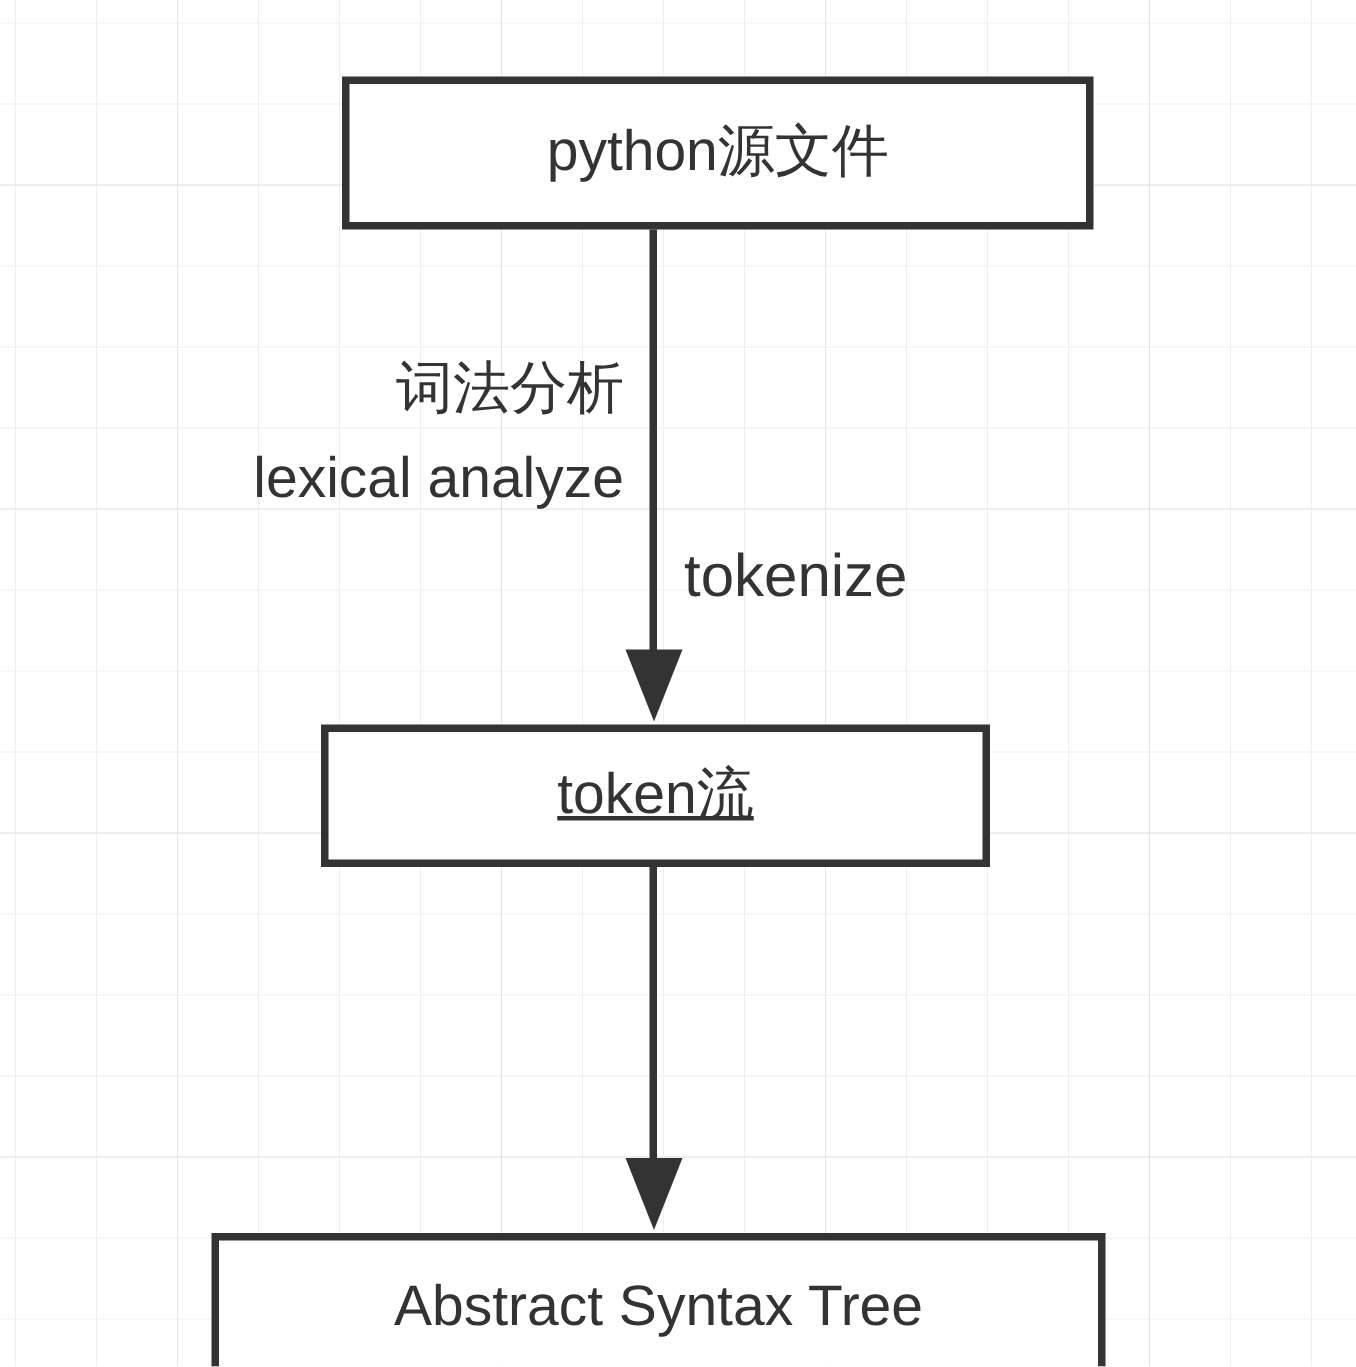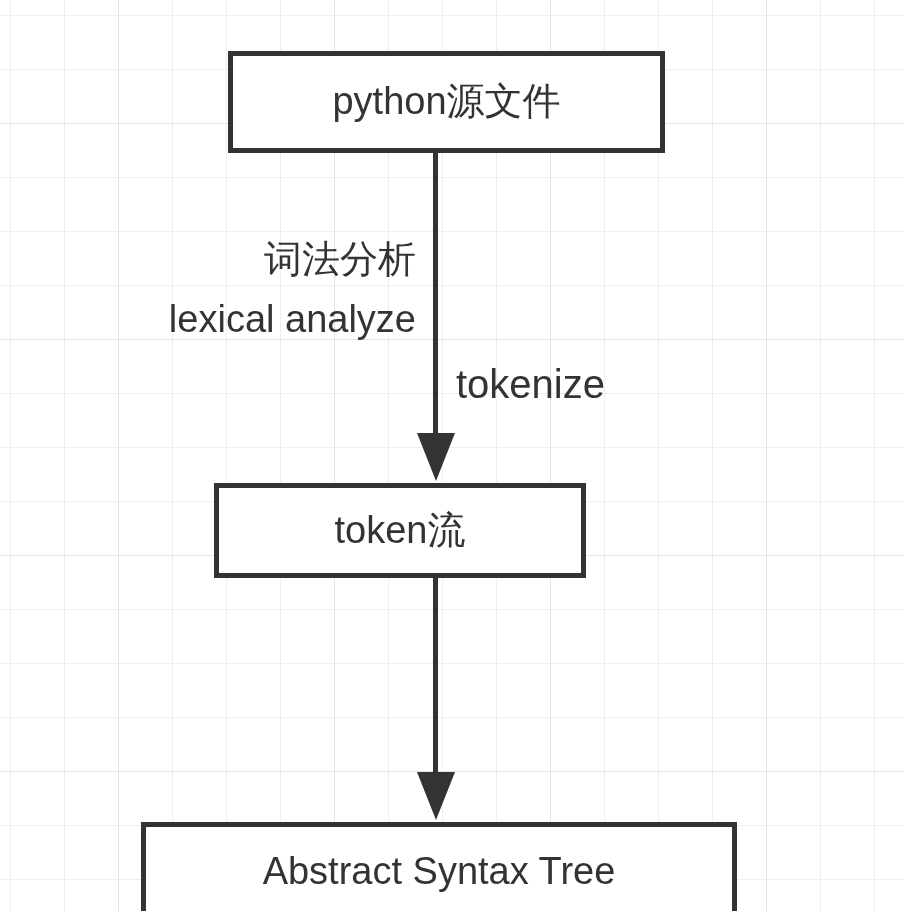--- a/index.html
+++ b/index.html
@@ -33,22 +33,22 @@
     border: 5px solid var(--stroke, #333333);
     display: flex;
     align-items: center;
     justify-content: center;
     color: var(--stroke, #333333);
     font-size: 38px;
     line-height: 1.2;
     white-space: nowrap;
   }
 
-  .node-source { left: 228px; top: 51px;  width: 437px; height: 102px; }
-  .node-token  { left: 214px; top: 483px; width: 372px; height: 95px;  }
+  .node-source { left: 228px; top: 51px;  width: 501px; height: 102px; }
+  .node-token  { left: 214px; top: 483px; width: 446px; height: 95px; text-decoration: underline;  }
   .node-ast    { left: 141px; top: 822px; width: 596px; height: 100px; }
 
   .edge-line {
     position: absolute;
     width: 5px;
     background: var(--stroke, #333333);
   }
   .edge-line-1 { left: 433px; top: 153px; height: 282px; }
   .edge-line-2 { left: 433px; top: 578px; height: 196px; }
 

